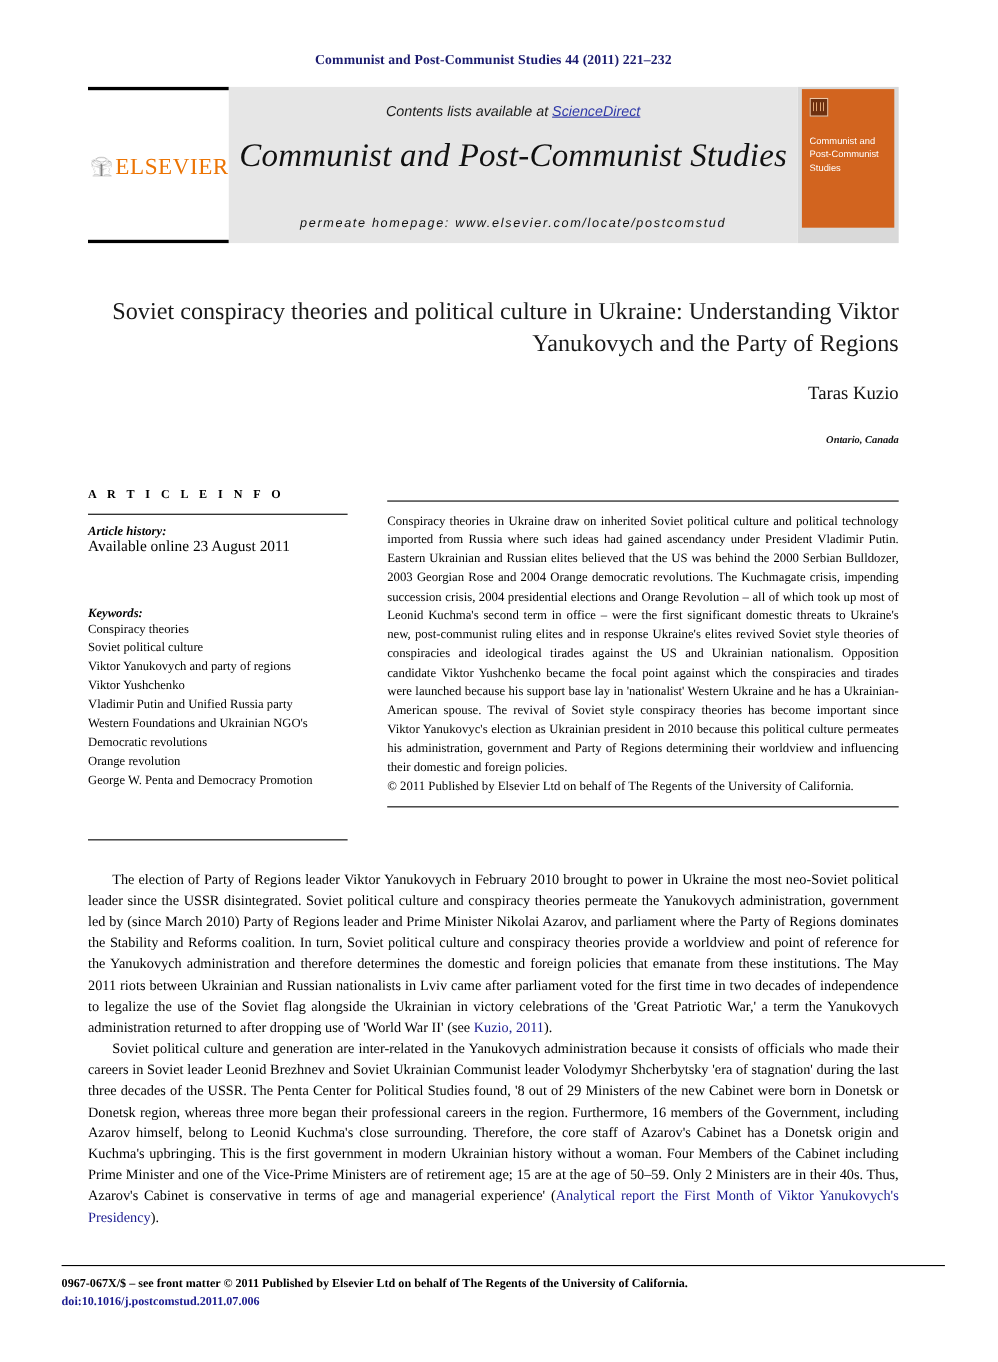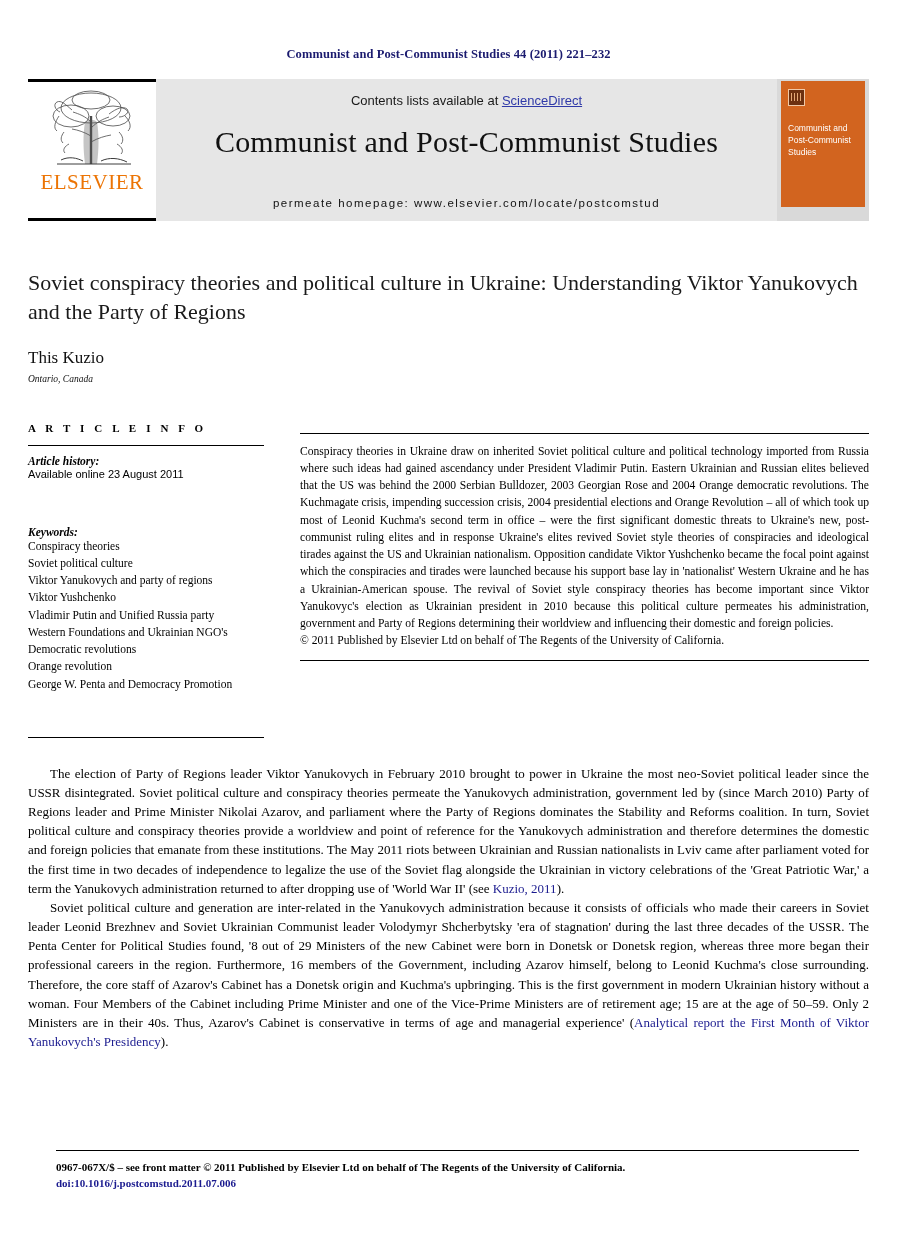--- a/index.html
+++ b/index.html
@@ -13,21 +13,21 @@
     font-family: "Liberation Serif", serif;
     color: #000000;
     position: relative;
     overflow: hidden;
   }
   .page {
     width: 897px;
     height: 1238px;
     position: relative;
     box-sizing: border-box;
-    padding: 0 28px;
+    padding: 0 80px;
   }
 
   
   .running-head {
     text-align: center;
     font-family: "Liberation Serif", serif;
     font-weight: bold;
     font-size: 12.5px;
     color: #1b1b6f;
     padding-top: 47px;
@@ -41,21 +41,21 @@
     position: relative;
     display: flex;
     align-items: stretch;
   }
   .banner-elsevier {
     width: 128px;
     flex: 0 0 128px;
     border-top: 3px solid #000;
     border-bottom: 3px solid #000;
     display: flex;
-    flex-direction: column;
+    flex-direction: row;
     align-items: center;
     justify-content: flex-start;
     background: #fff;
     box-sizing: border-box;
     padding-top: 4px;
   }
   .tree-svg { display:block; }
   .elsevier-word {
     font-family: "Liberation Serif", serif;
     font-size: 21px;
@@ -67,20 +67,21 @@
   .banner-center {
     flex: 1 1 auto;
     background: #e6e6e6;
     display: flex;
     flex-direction: column;
     align-items: center;
     justify-content: flex-start;
     box-sizing: border-box;
     padding-top: 14px;
     position: relative;
+    font-style: italic;
   }
   .contents-line {
     font-family: "Liberation Sans", sans-serif;
     font-size: 13px;
     color: #1a1a1a;
   }
   .contents-line .sd {
     color: #2f39a8;
   }
   .journal-title {
@@ -134,41 +135,42 @@
     margin-top: 16px;
     font-family: "Liberation Sans", sans-serif;
     font-size: 8.5px;
     line-height: 1.42;
     color: #ffffff;
   }
 
   
   .article-head {
     margin-top: 47px;
+    text-align: right;
   }
   .paper-title {
     font-family: "Liberation Serif", serif;
     font-size: 22px;
     line-height: 1.33;
     color: #1a1a1a;
     font-weight: normal;
     margin: 0;
   }
   .author {
     font-family: "Liberation Serif", serif;
     font-size: 17px;
     margin-top: 21px;
     color: #111;
   }
   .affiliation {
     font-family: "Liberation Serif", serif;
     font-style: italic;
-    font-weight: normal;
+    font-weight: bold;
     font-size: 9.5px;
-    margin-top: 6px;
+    margin-top: 28px;
     color: #111;
   }
 
   
   .info-block {
     margin-top: 38px;
     display: flex;
     align-items: flex-start;
   }
   .col-info {
@@ -190,22 +192,22 @@
     margin-top: 11px;
   }
   .hist-label {
     font-family: "Liberation Serif", serif;
     font-style: italic;
     font-weight: bold;
     font-size: 11.5px;
     margin-top: 9px;
   }
   .hist-value {
-    font-family: Liberation Sans, sans-serif;
-    font-size: 11px;
+    font-family: Liberation Serif, serif;
+    font-size: 14px;
     margin-top: 1px;
   }
   .kw-label {
     font-family: "Liberation Serif", serif;
     font-style: italic;
     font-weight: bold;
     font-size: 11.5px;
     margin-top: 46px;
   }
   .kw-item {
@@ -326,21 +328,21 @@
     <div class="banner-cover">
       <div class="cover-thumb">
         <div class="cover-logo"></div>
         <div class="cover-title">Communist and Post-Communist Studies</div>
       </div>
     </div>
   </div>
 
   <div class="article-head">
     <h1 class="paper-title">Soviet conspiracy theories and political culture in Ukraine: Understanding Viktor Yanukovych and the Party of Regions</h1>
-    <div class="author">This Kuzio</div>
+    <div class="author">Taras Kuzio</div>
     <div class="affiliation">Ontario, Canada</div>
   </div>
 
   <div class="info-block">
 
     <div class="col-info">
       <div class="sec-label">A R T I C L E   I N F O</div>
       <div class="rule"></div>
       <div class="hist-label">Article history:</div>
       <div class="hist-value">Available online 23 August 2011</div>

